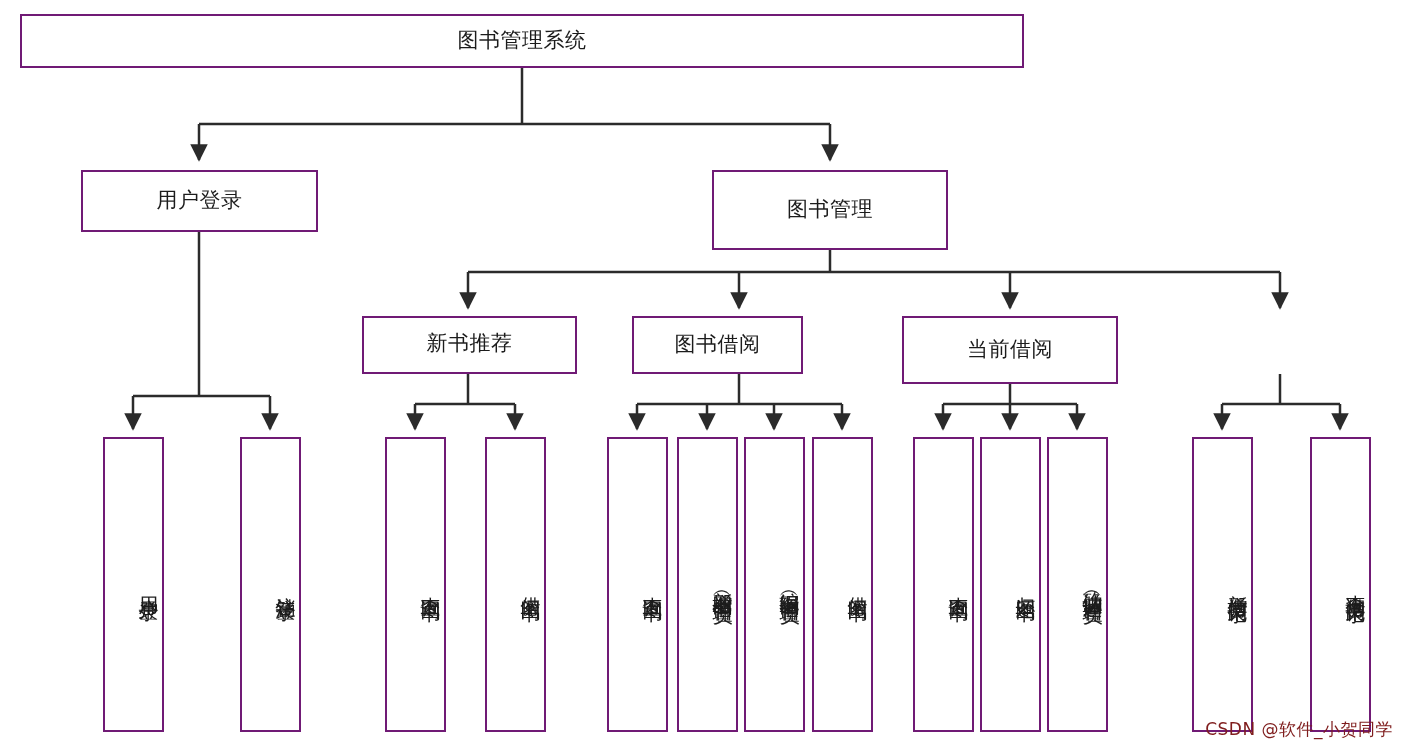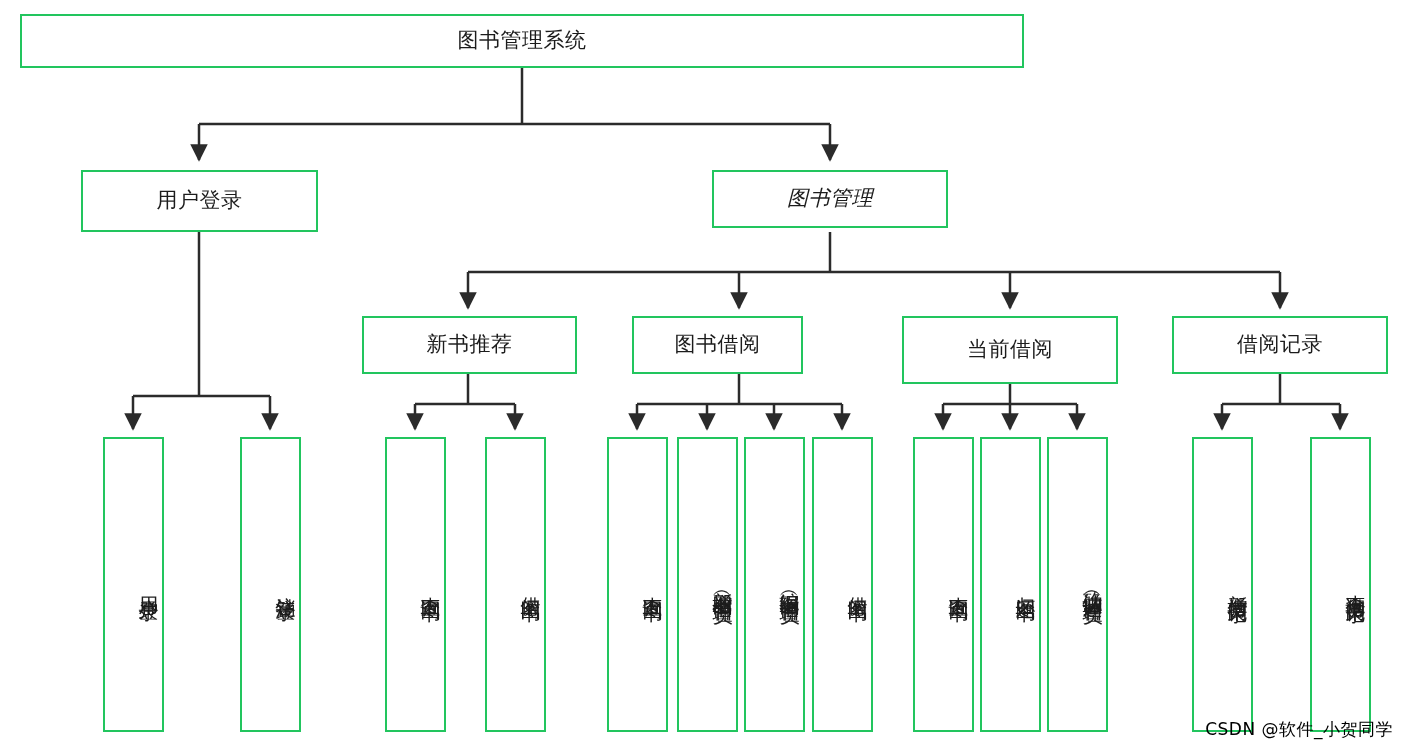--- a/index.html
+++ b/index.html
@@ -23,21 +23,21 @@
     left: 0;
     top: 0;
     width: 1405px;
     height: 747px;
     pointer-events: none;
   }
   .node {
     position: absolute;
     box-sizing: border-box;
     background: #ffffff;
-    border: 2px solid #22c55e;
+    border: 2px solid #701a75;
     display: flex;
     align-items: center;
     justify-content: center;
     text-align: right;
     color: #1c1c1c;
     z-index: 2;
   }
   .node.h {
     font-size: 21px;
     letter-spacing: 0.5px;
@@ -57,21 +57,21 @@
     writing-mode: vertical-rl;
     text-orientation: upright;
     display: block;
     white-space: normal;
   }
   .watermark {
     position: absolute;
     right: 12px;
     bottom: 6px;
     font-size: 17px;
-    color: #000000;
+    color: #7f1d1d;
     letter-spacing: 0.5px;
     z-index: 3;
     white-space: nowrap;
   }
 </style>
 </head>
 <body>
 
 <div id="canvas">
 
@@ -126,39 +126,36 @@
   </svg>
 
   <div class="node h" style="left:20px; top:14px; width:1004px; height:54px;">
     <span class="label">图书管理系统</span>
   </div>
 
   <div class="node h" style="left:81px; top:170px; width:237px; height:62px;">
     <span class="label">用户登录</span>
   </div>
 
-  <div class="node h" style="left:712px; top:170px; width:236px; height:58px;font-style:italic;">
+  <div class="node h" style="left:712px; top:170px; width:236px; height:80px;">
     <span class="label">图书管理</span>
   </div>
 
-  <div class="node h" style="left:362px; top:316px; width:215px; height:58px;">
+  <div class="node h" style="left:362px; top:316px; width:215px; height:58px;font-family:Liberation Mono, monospace;">
     <span class="label">新书推荐</span>
   </div>
 
   <div class="node h" style="left:632px; top:316px; width:171px; height:58px;">
     <span class="label">图书借阅</span>
   </div>
 
   <div class="node h" style="left:902px; top:316px; width:216px; height:68px;">
     <span class="label">当前借阅</span>
   </div>
 
-  <div class="node h" style="left:1172px; top:316px; width:216px; height:58px;">
-    <span class="label">借阅记录</span>
-  </div>
 
   <div class="node leaf" style="left:103px; top:437px; width:61px; height:295px;">
     <span class="label">用户登录</span>
   </div>
 
   <div class="node leaf" style="left:240px; top:437px; width:61px; height:295px;">
     <span class="label">注销登录</span>
   </div>
 
   <div class="node leaf" style="left:385px; top:437px; width:61px; height:295px;">

